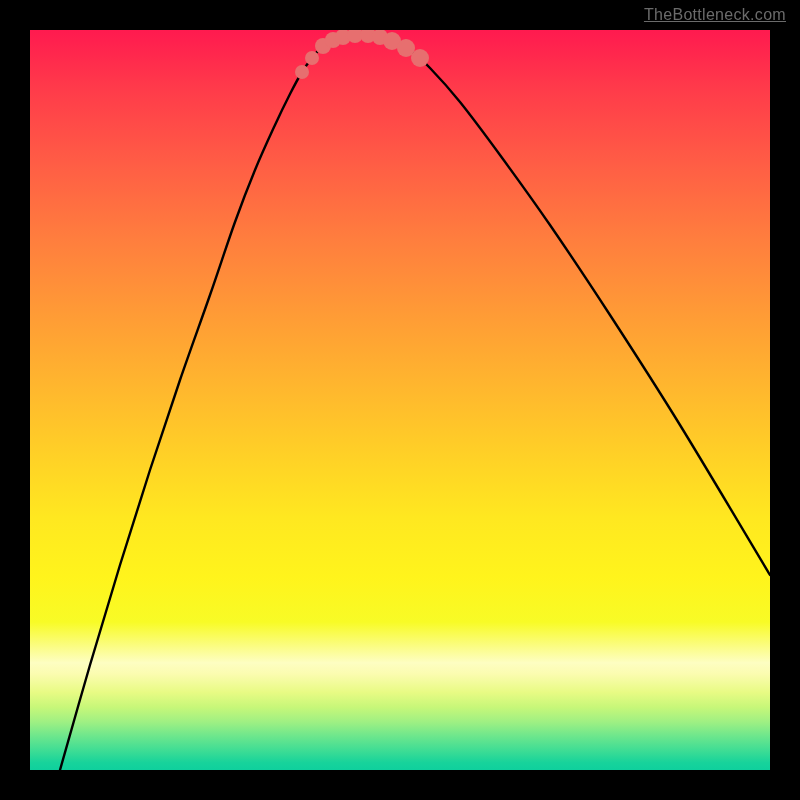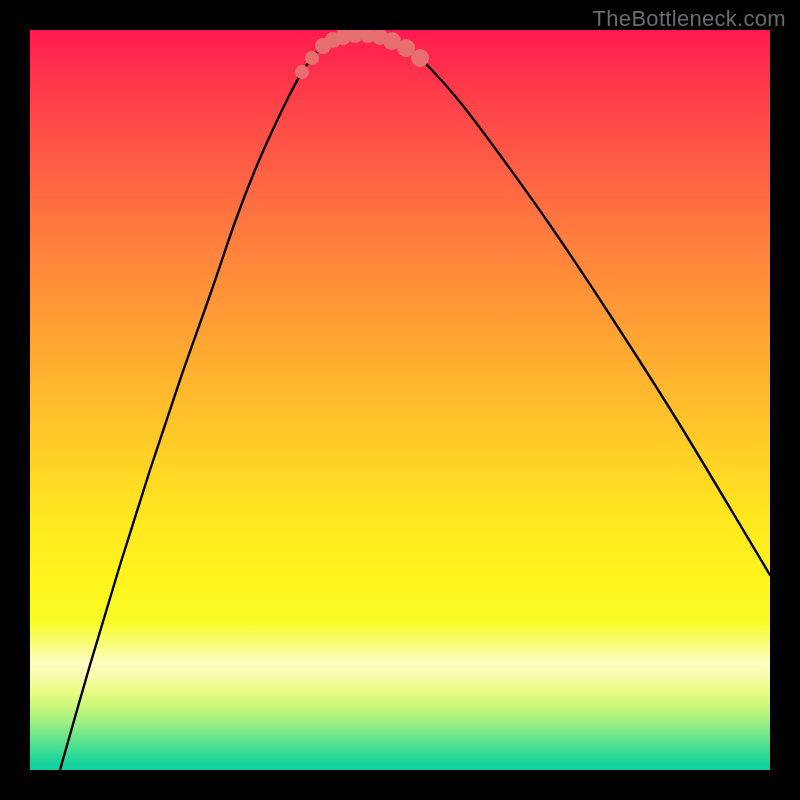--- a/index.html
+++ b/index.html
@@ -37,24 +37,25 @@
       #3bdc95 97.5%,
       #17d39b 99%,
       #0fd09d 100%
     );
   }
   .watermark {
     position: absolute;
     top: 6px;
     right: 14px;
     color: #6b6b6b;
-    font-size: 22px;
+    font-size: 16px;
     font-weight: 500;
     letter-spacing: 0.3px;
     z-index: 5;
+    text-decoration: underline;
   }
   svg.plot {
     position: absolute;
     left: 0;
     top: 0;
     width: 740px;
     height: 740px;
     z-index: 3;
   }
 </style>

